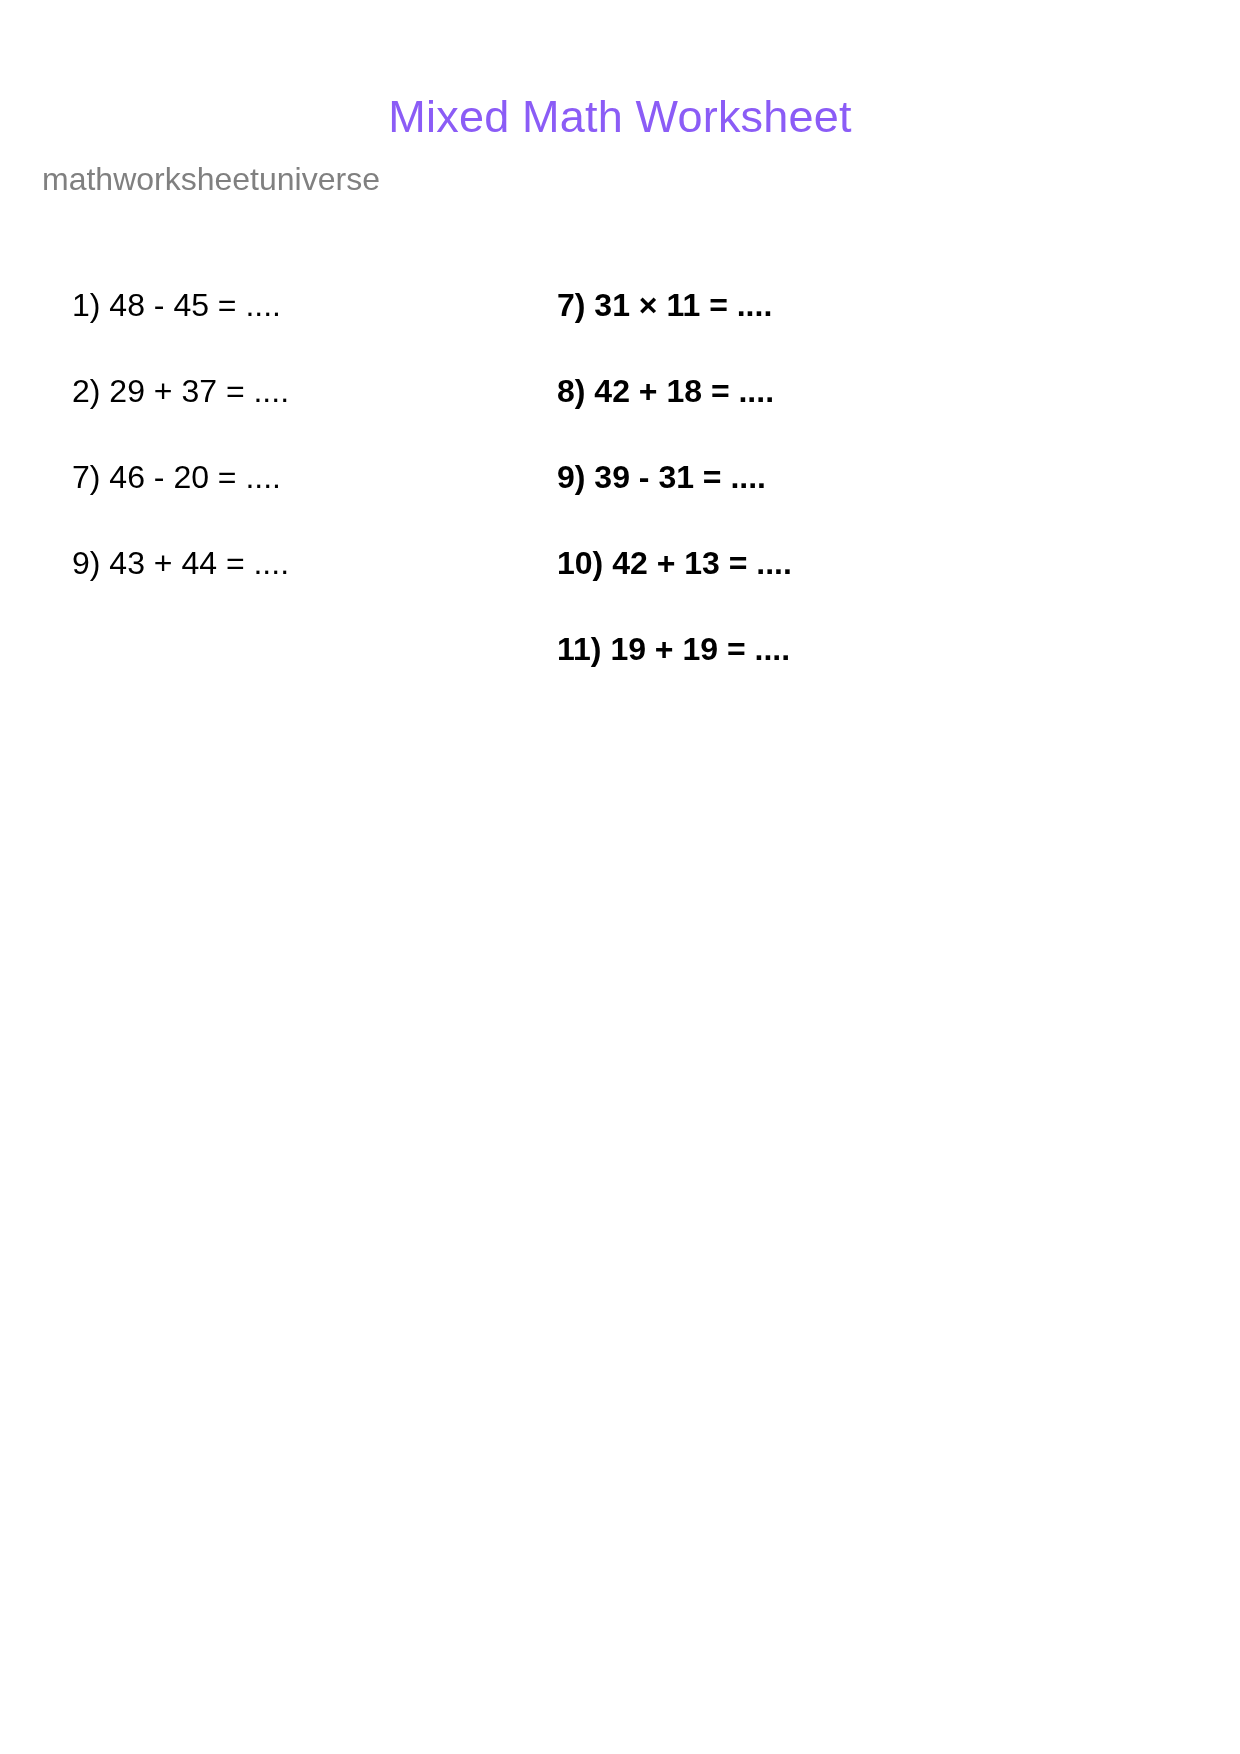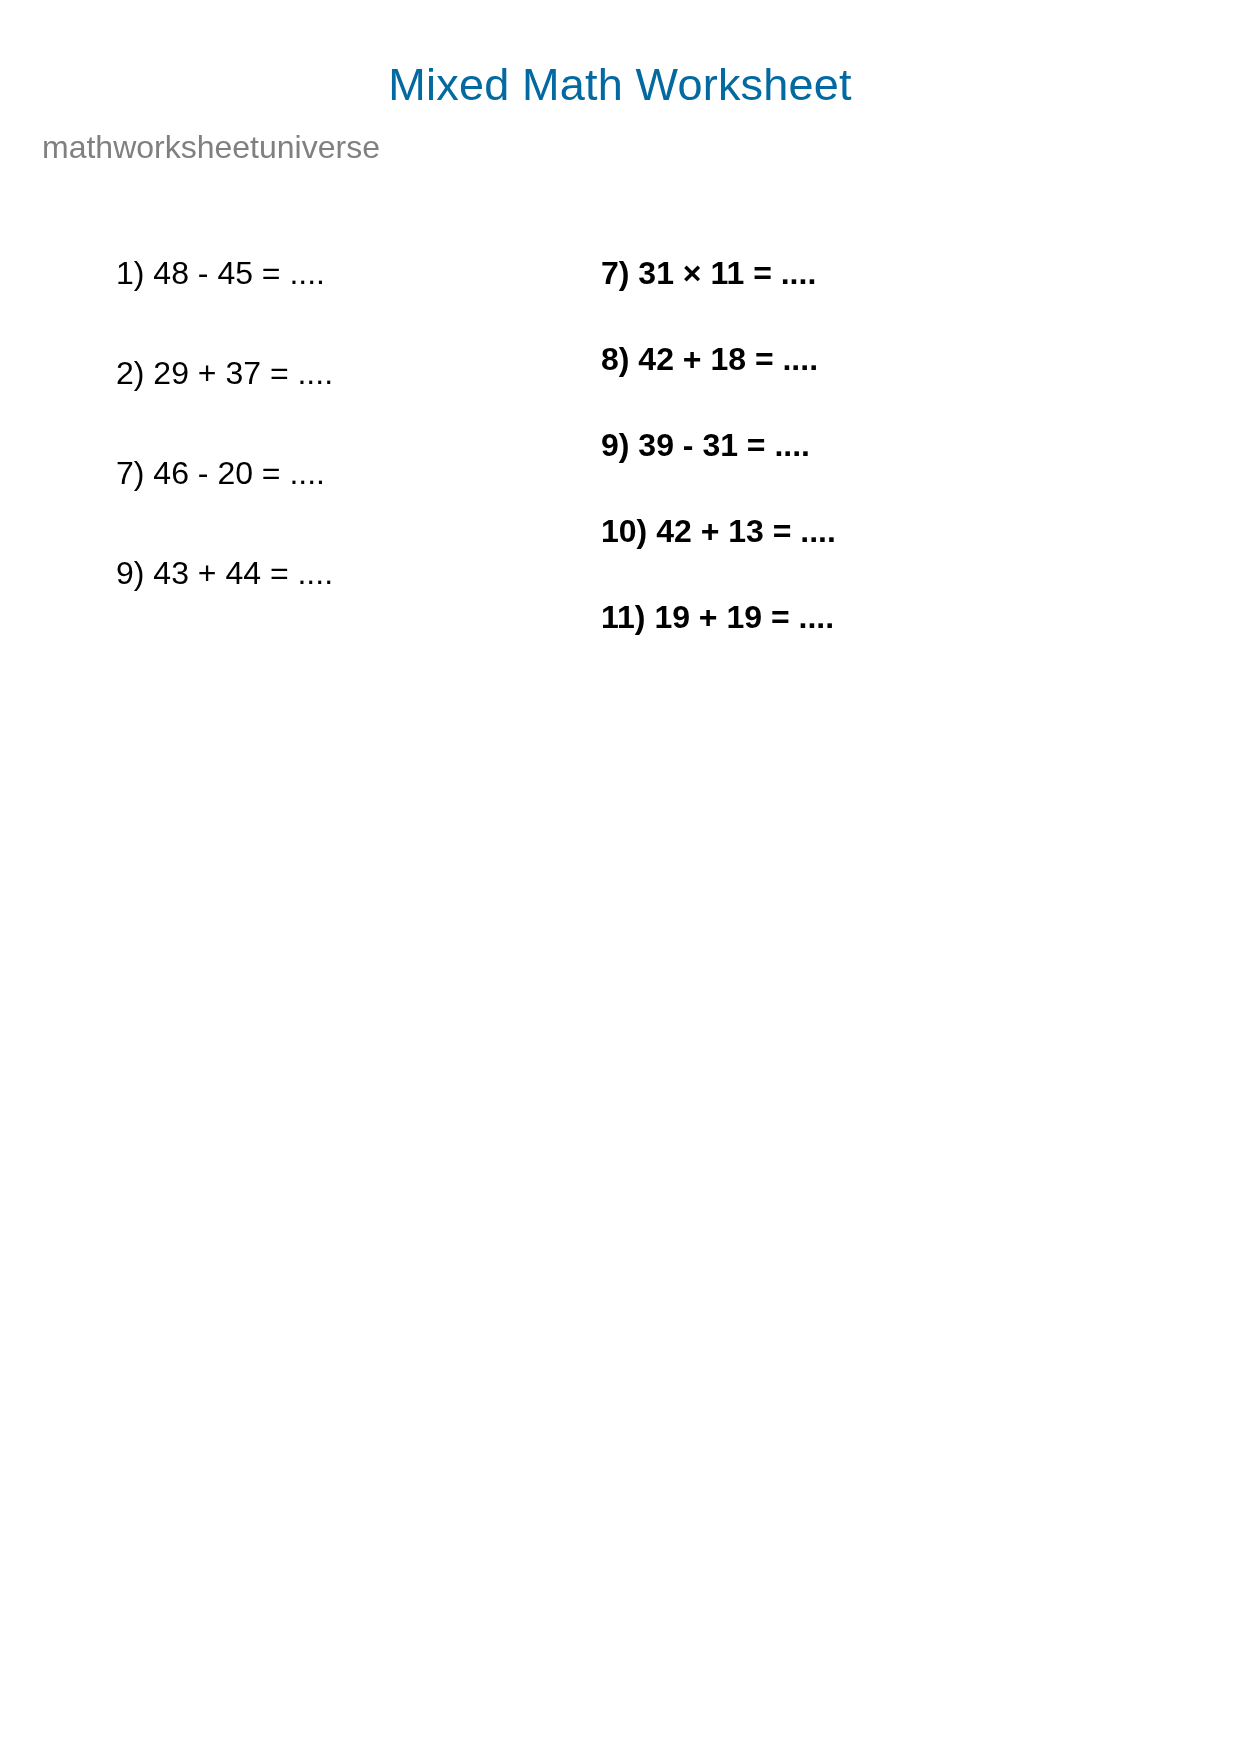--- a/index.html
+++ b/index.html
@@ -18,23 +18,23 @@
   .sheet {
     width: 1240px;
     height: 1754px;
     position: relative;
     box-sizing: border-box;
   }
   .title {
     text-align: center;
     font-size: 45px;
     font-weight: normal;
-    color: #0369a1;
+    color: #8b5cf6;
     margin: 0;
-    padding-top: 60px;
+    padding-top: 92px;
     letter-spacing: 0.2px;
     line-height: 1.1;
   }
   .subtitle {
     text-align: left;
     font-size: 32px;
     color: #808080;
     margin: 0;
     padding-top: 20px;
     padding-left: 42px;
@@ -45,22 +45,21 @@
     display: flex;
     flex-direction: row;
     align-items: flex-start;
   }
   .column {
     display: flex;
     flex-direction: column;
   }
   .col-left {
     width: 440px;
-    margin-left: 116px;
-    gap: 14px;
+    margin-left: 72px;
   }
   .col-right {
     width: 430px;
     margin-left: 45px;
     font-weight: bold;
   }
   .problem {
     font-size: 32px;
     line-height: 1.0;
     color: #000000;

